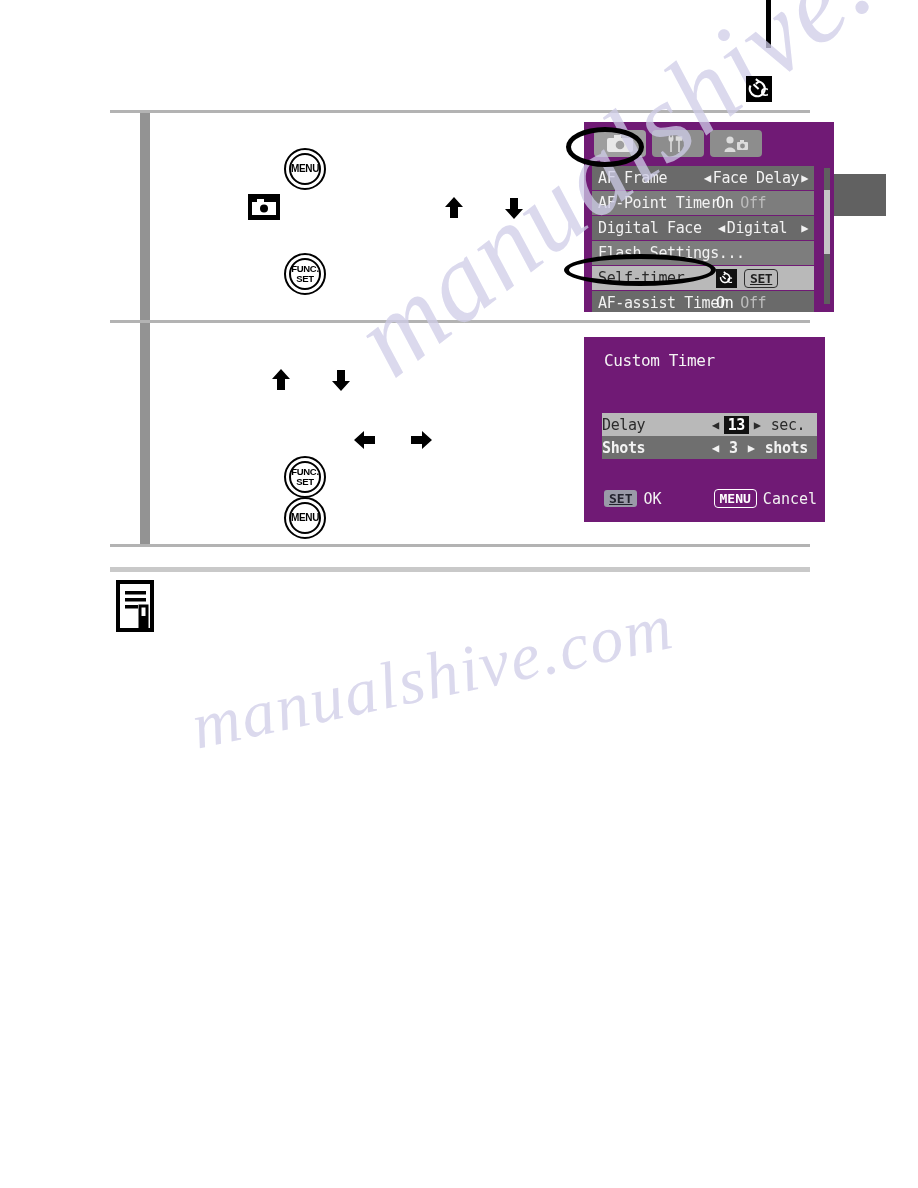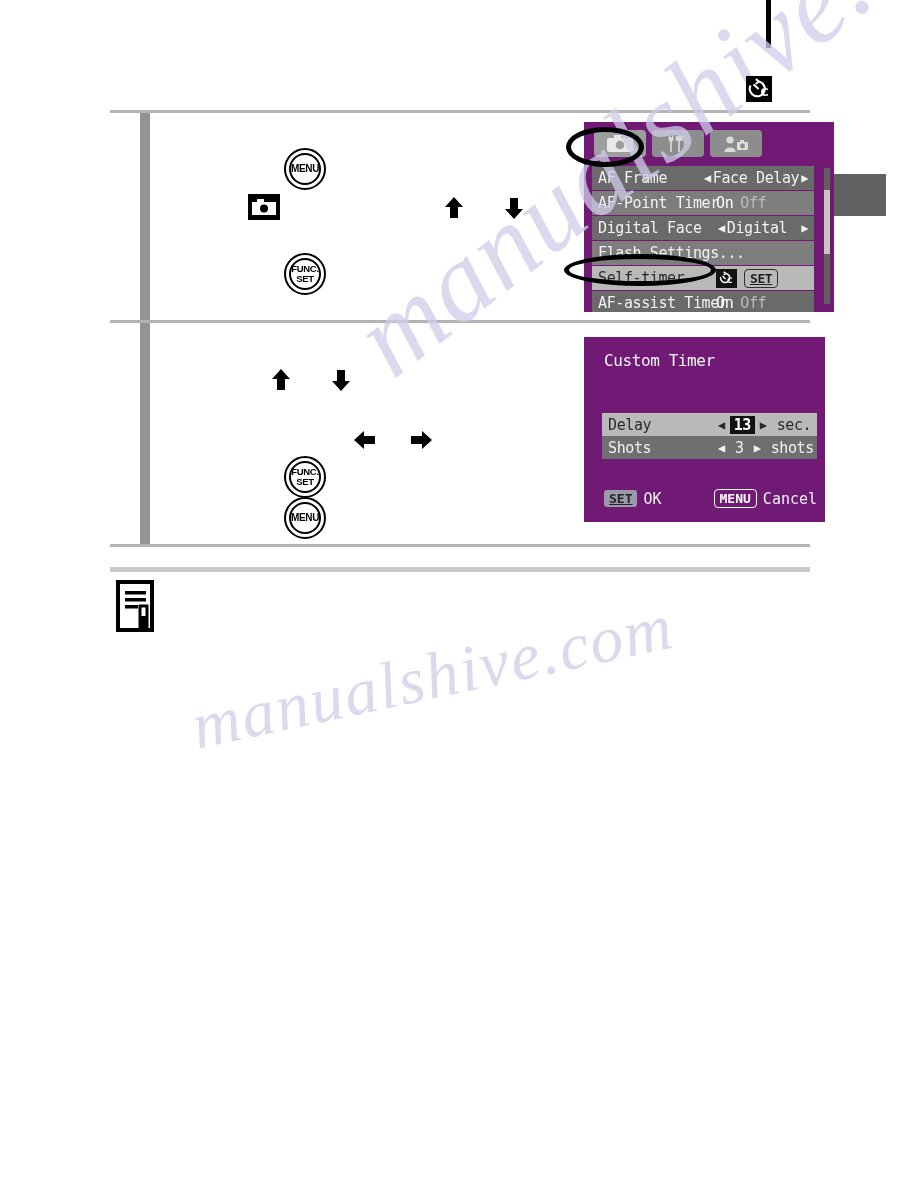--- a/index.html
+++ b/index.html
@@ -275,22 +275,22 @@
     width: 215px;
   }
   .ct-row {
     height: 23px;
     display: flex;
     align-items: center;
     font-size: 15px;
     letter-spacing: -0.4px;
   }
   .ct-row.sel { background: #b9b9b9; color: #2b2b2b; }
-  .ct-row.alt { background: #6f6f6f; color: #f2f2f2; }
-  .ct-row .ct-label { width: 108px; padding-left: 6px; }
+  .ct-row.alt { background: #6f6f6f; color: #f2f2f2; font-weight: bold; }
+  .ct-row .ct-label { width: 108px; }
   .ct-row .ct-ctl {
     display: flex;
     align-items: center;
     gap: 3px;
   }
   .ct-num-hl {
     background: #111;
     color: #fff;
     font-weight: bold;
     padding: 0 3px;

